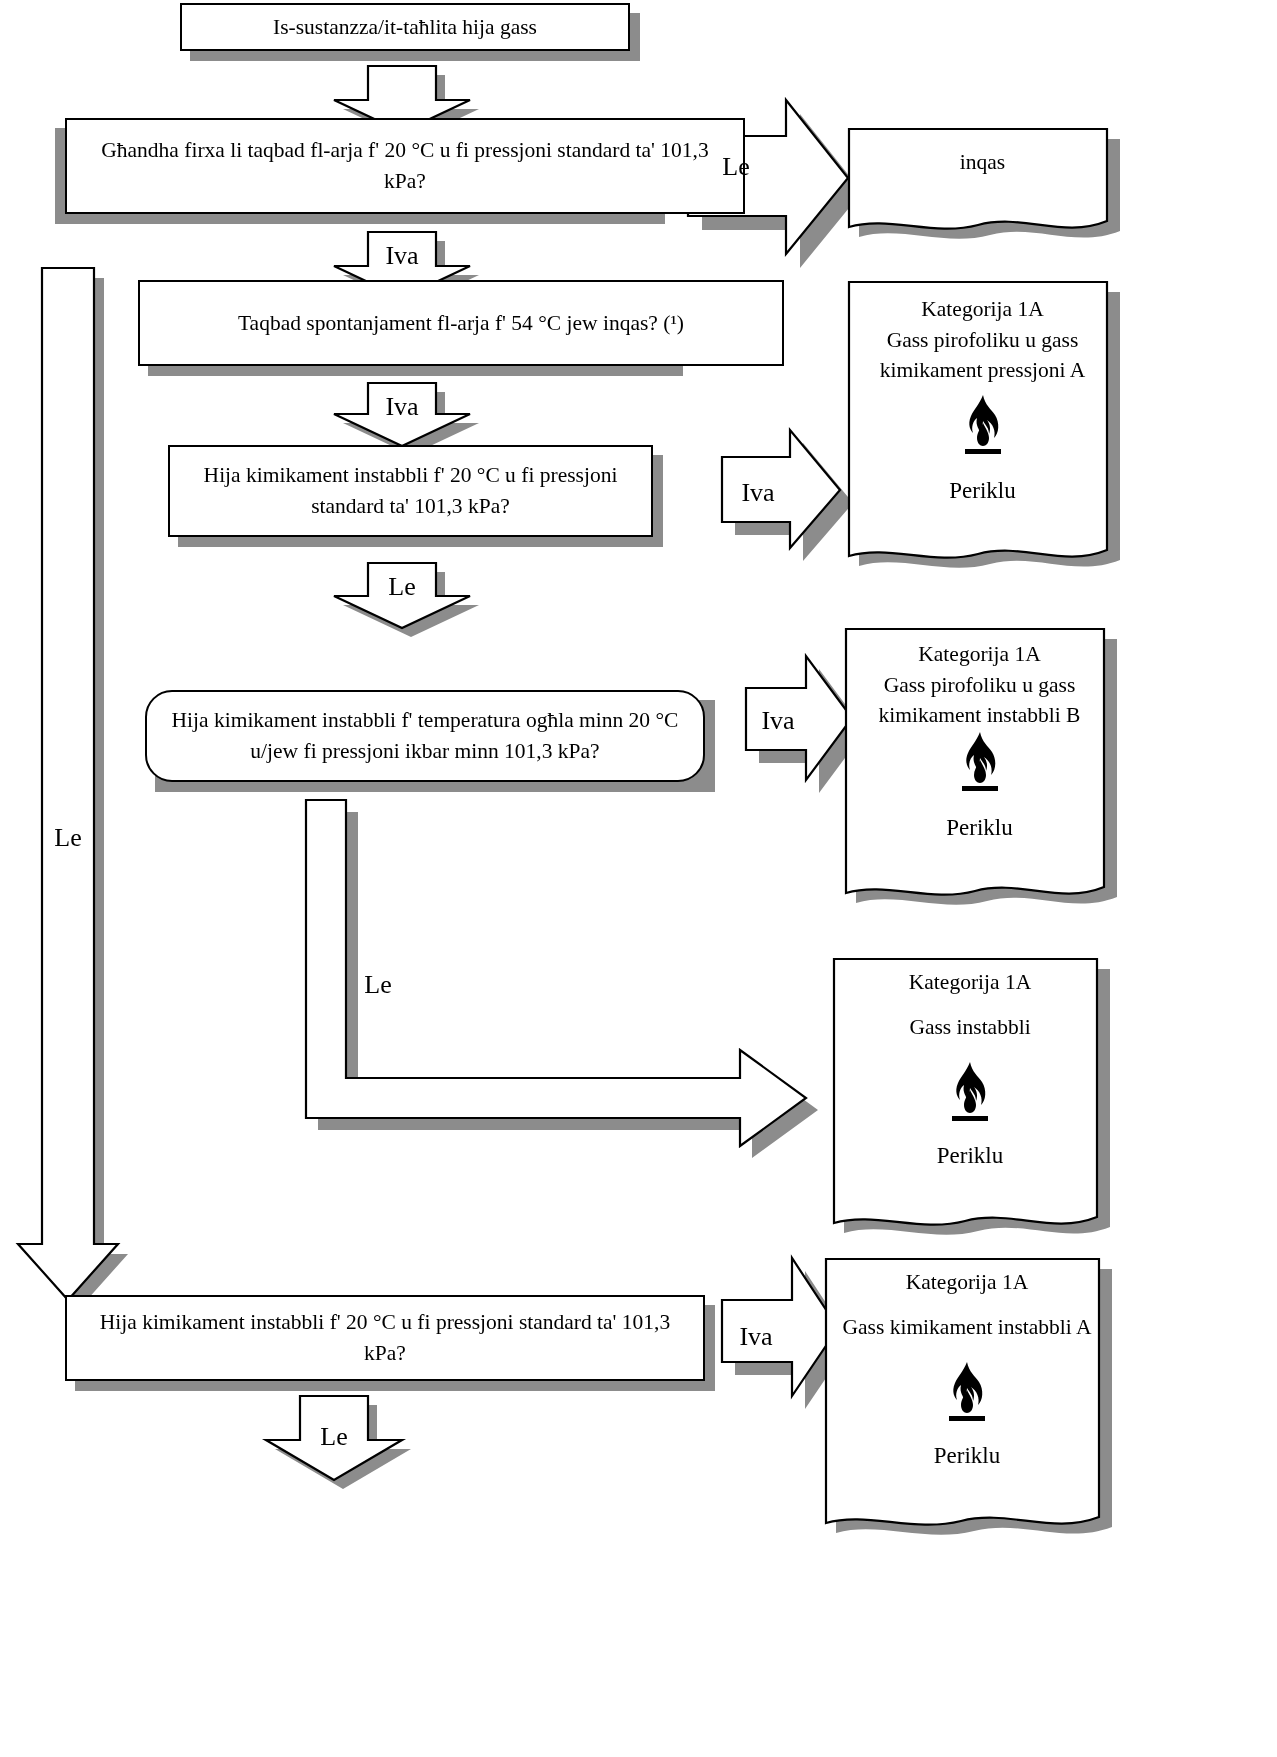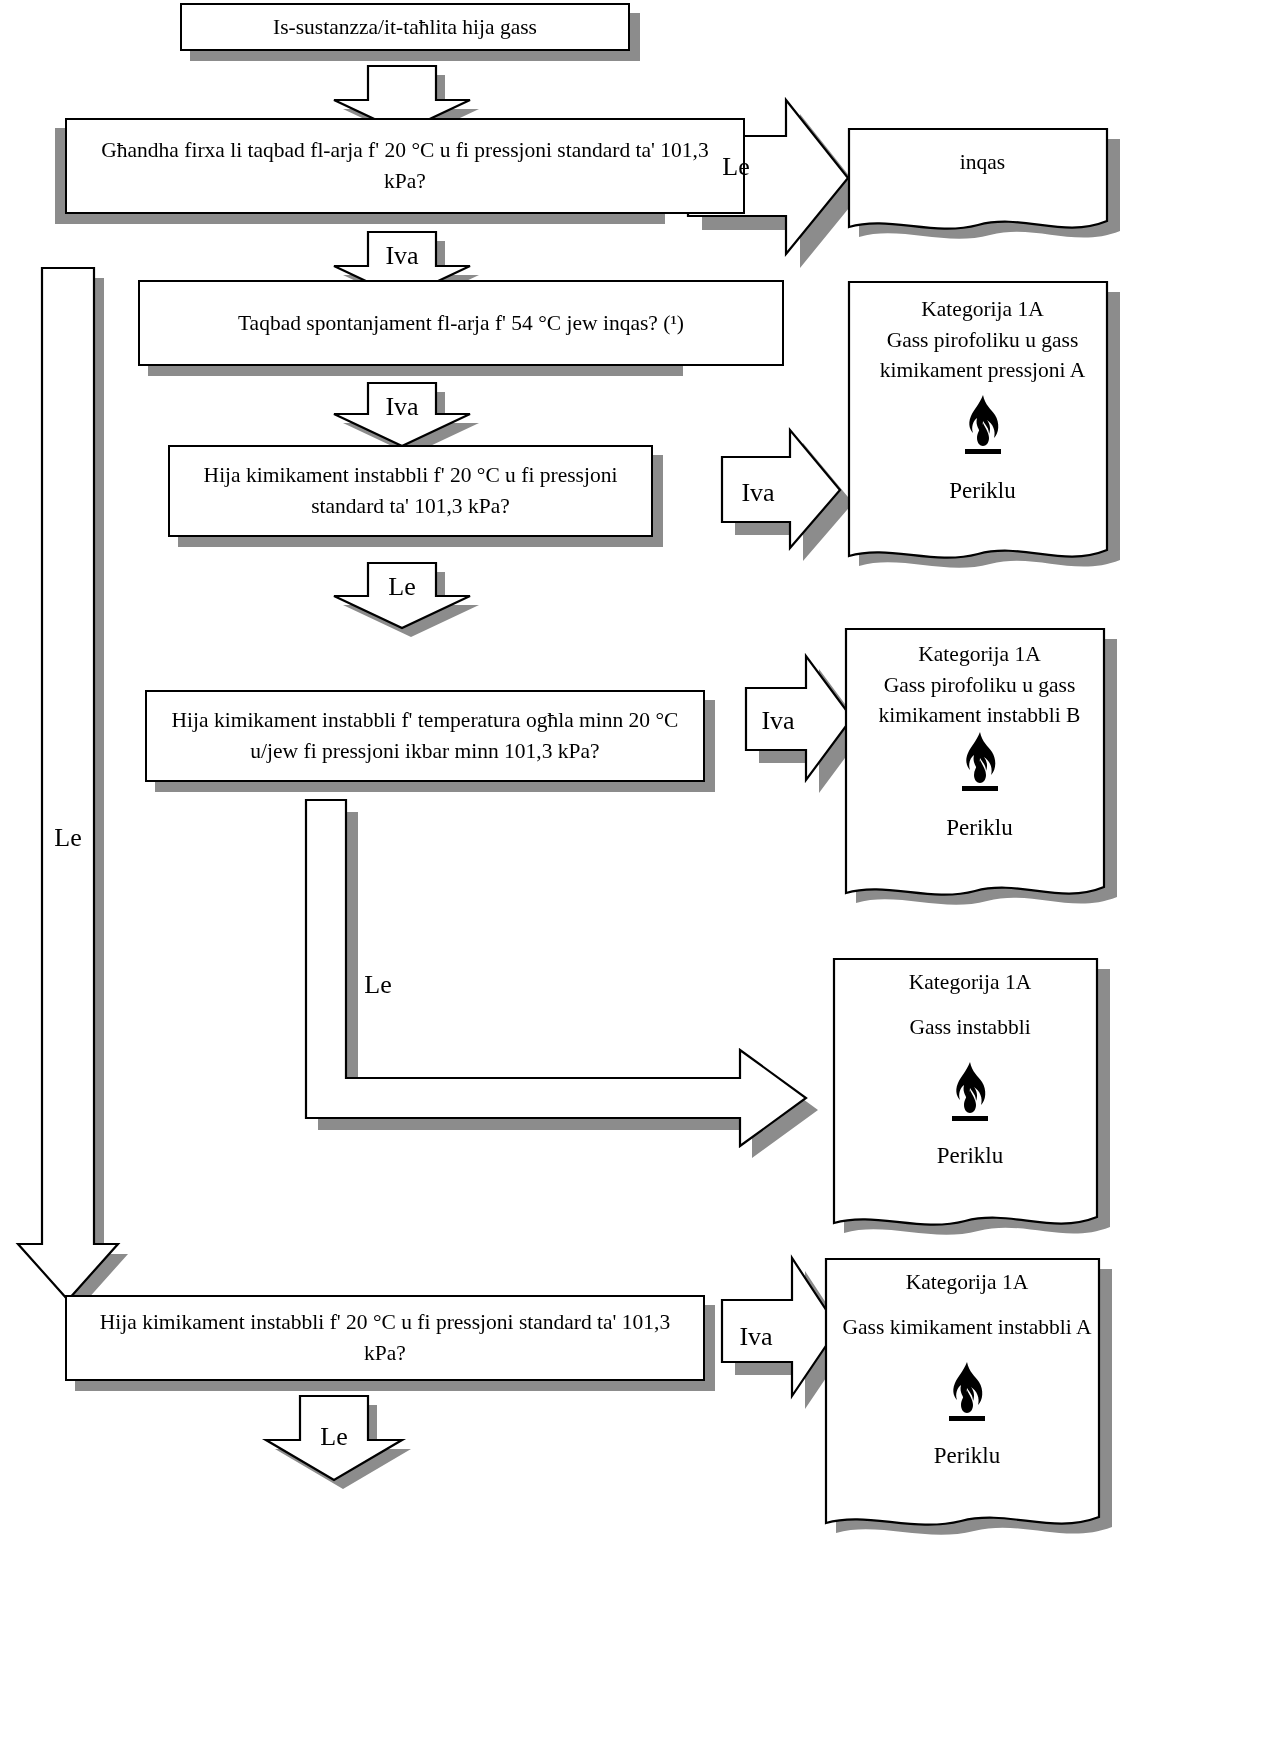--- a/index.html
+++ b/index.html
@@ -147,21 +147,21 @@
   </div>
 
   <div class="node rect" style="left:138px; top:280px; width:646px; height:86px;">
     <span>Taqbad spontanjament fl-arja f' 54 °C jew inqas? (¹)</span>
   </div>
 
   <div class="node rect" style="left:168px; top:445px; width:485px; height:92px;">
     <span>Hija kimikament instabbli f' 20 °C u fi pressjoni standard ta' 101,3 kPa?</span>
   </div>
 
-  <div class="node rect" style="left:145px; top:690px; width:560px; height:92px;">
+  <div class="node rect" style="left:145px; top:690px; width:560px; height:92px;border-radius:27px;">
     <span>Hija kimikament instabbli f' temperatura ogħla minn 20 °C u/jew fi pressjoni ikbar minn 101,3 kPa?</span>
   </div>
 
   <div class="node rect" style="left:65px; top:1295px; width:640px; height:86px;">
     <span>Hija kimikament instabbli f' 20 °C u fi pressjoni standard ta' 101,3 kPa?</span>
   </div>
 
   <div class="plain-label" style="left:706px; top:152px; width:60px; text-align:center;">Le</div>
 
   <div class="plain-label" style="left:372px; top:241px; width:60px; text-align:center;">Iva</div>

